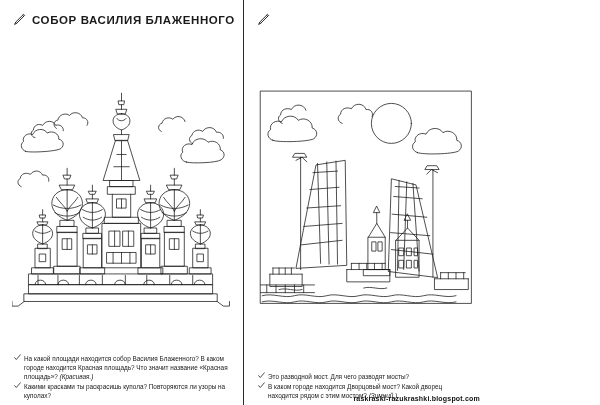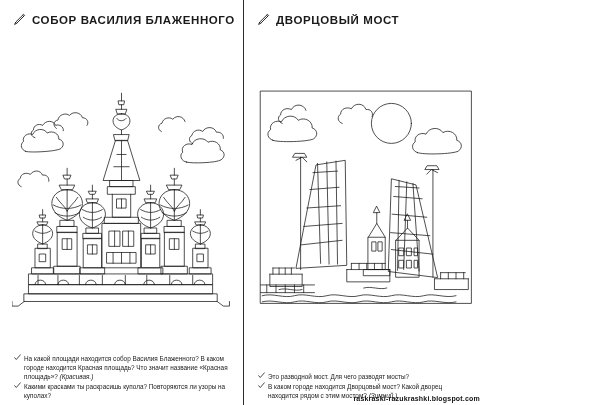--- a/index.html
+++ b/index.html
@@ -270,21 +270,20 @@
   <div class="panel right">
 
     <div class="title-row">
       <span class="pencil-icon">
         <svg viewBox="0 0 14 14" fill="none" stroke="#1a1a1a" stroke-width="0.9" stroke-linejoin="round" stroke-linecap="round">
           <path d="M11.8 1.6 L12.6 2.4 L4.6 10.4 L2.6 11.4 L3.6 9.4 Z"></path>
           <path d="M10.9 2.5 L11.7 3.3"></path>
           <path d="M3.7 9.5 L4.5 10.3"></path>
         </svg>
       </span>
-      <span class="title">ДВОРЦОВЫЙ МОСТ</span>
     </div>
 
     <div class="art">
       <svg viewBox="0 0 286 300" preserveAspectRatio="xMidYMid meet" fill="none" stroke="#1a1a1a" stroke-width="1" stroke-linejoin="round" stroke-linecap="round">
 
         <rect x="6" y="6" width="274" height="276"></rect>
 
         <circle cx="176" cy="48" r="26"></circle>
 
         <path d="M22 70 c-7 -2 -9 -10 -3 -14 c-2 -8 7 -13 14 -10 c4 -9 17 -10 22 -2 c8 -5 19 1 18 10 c7 2 8 10 2 14 c-7 4 -46 5 -53 2z"></path>

